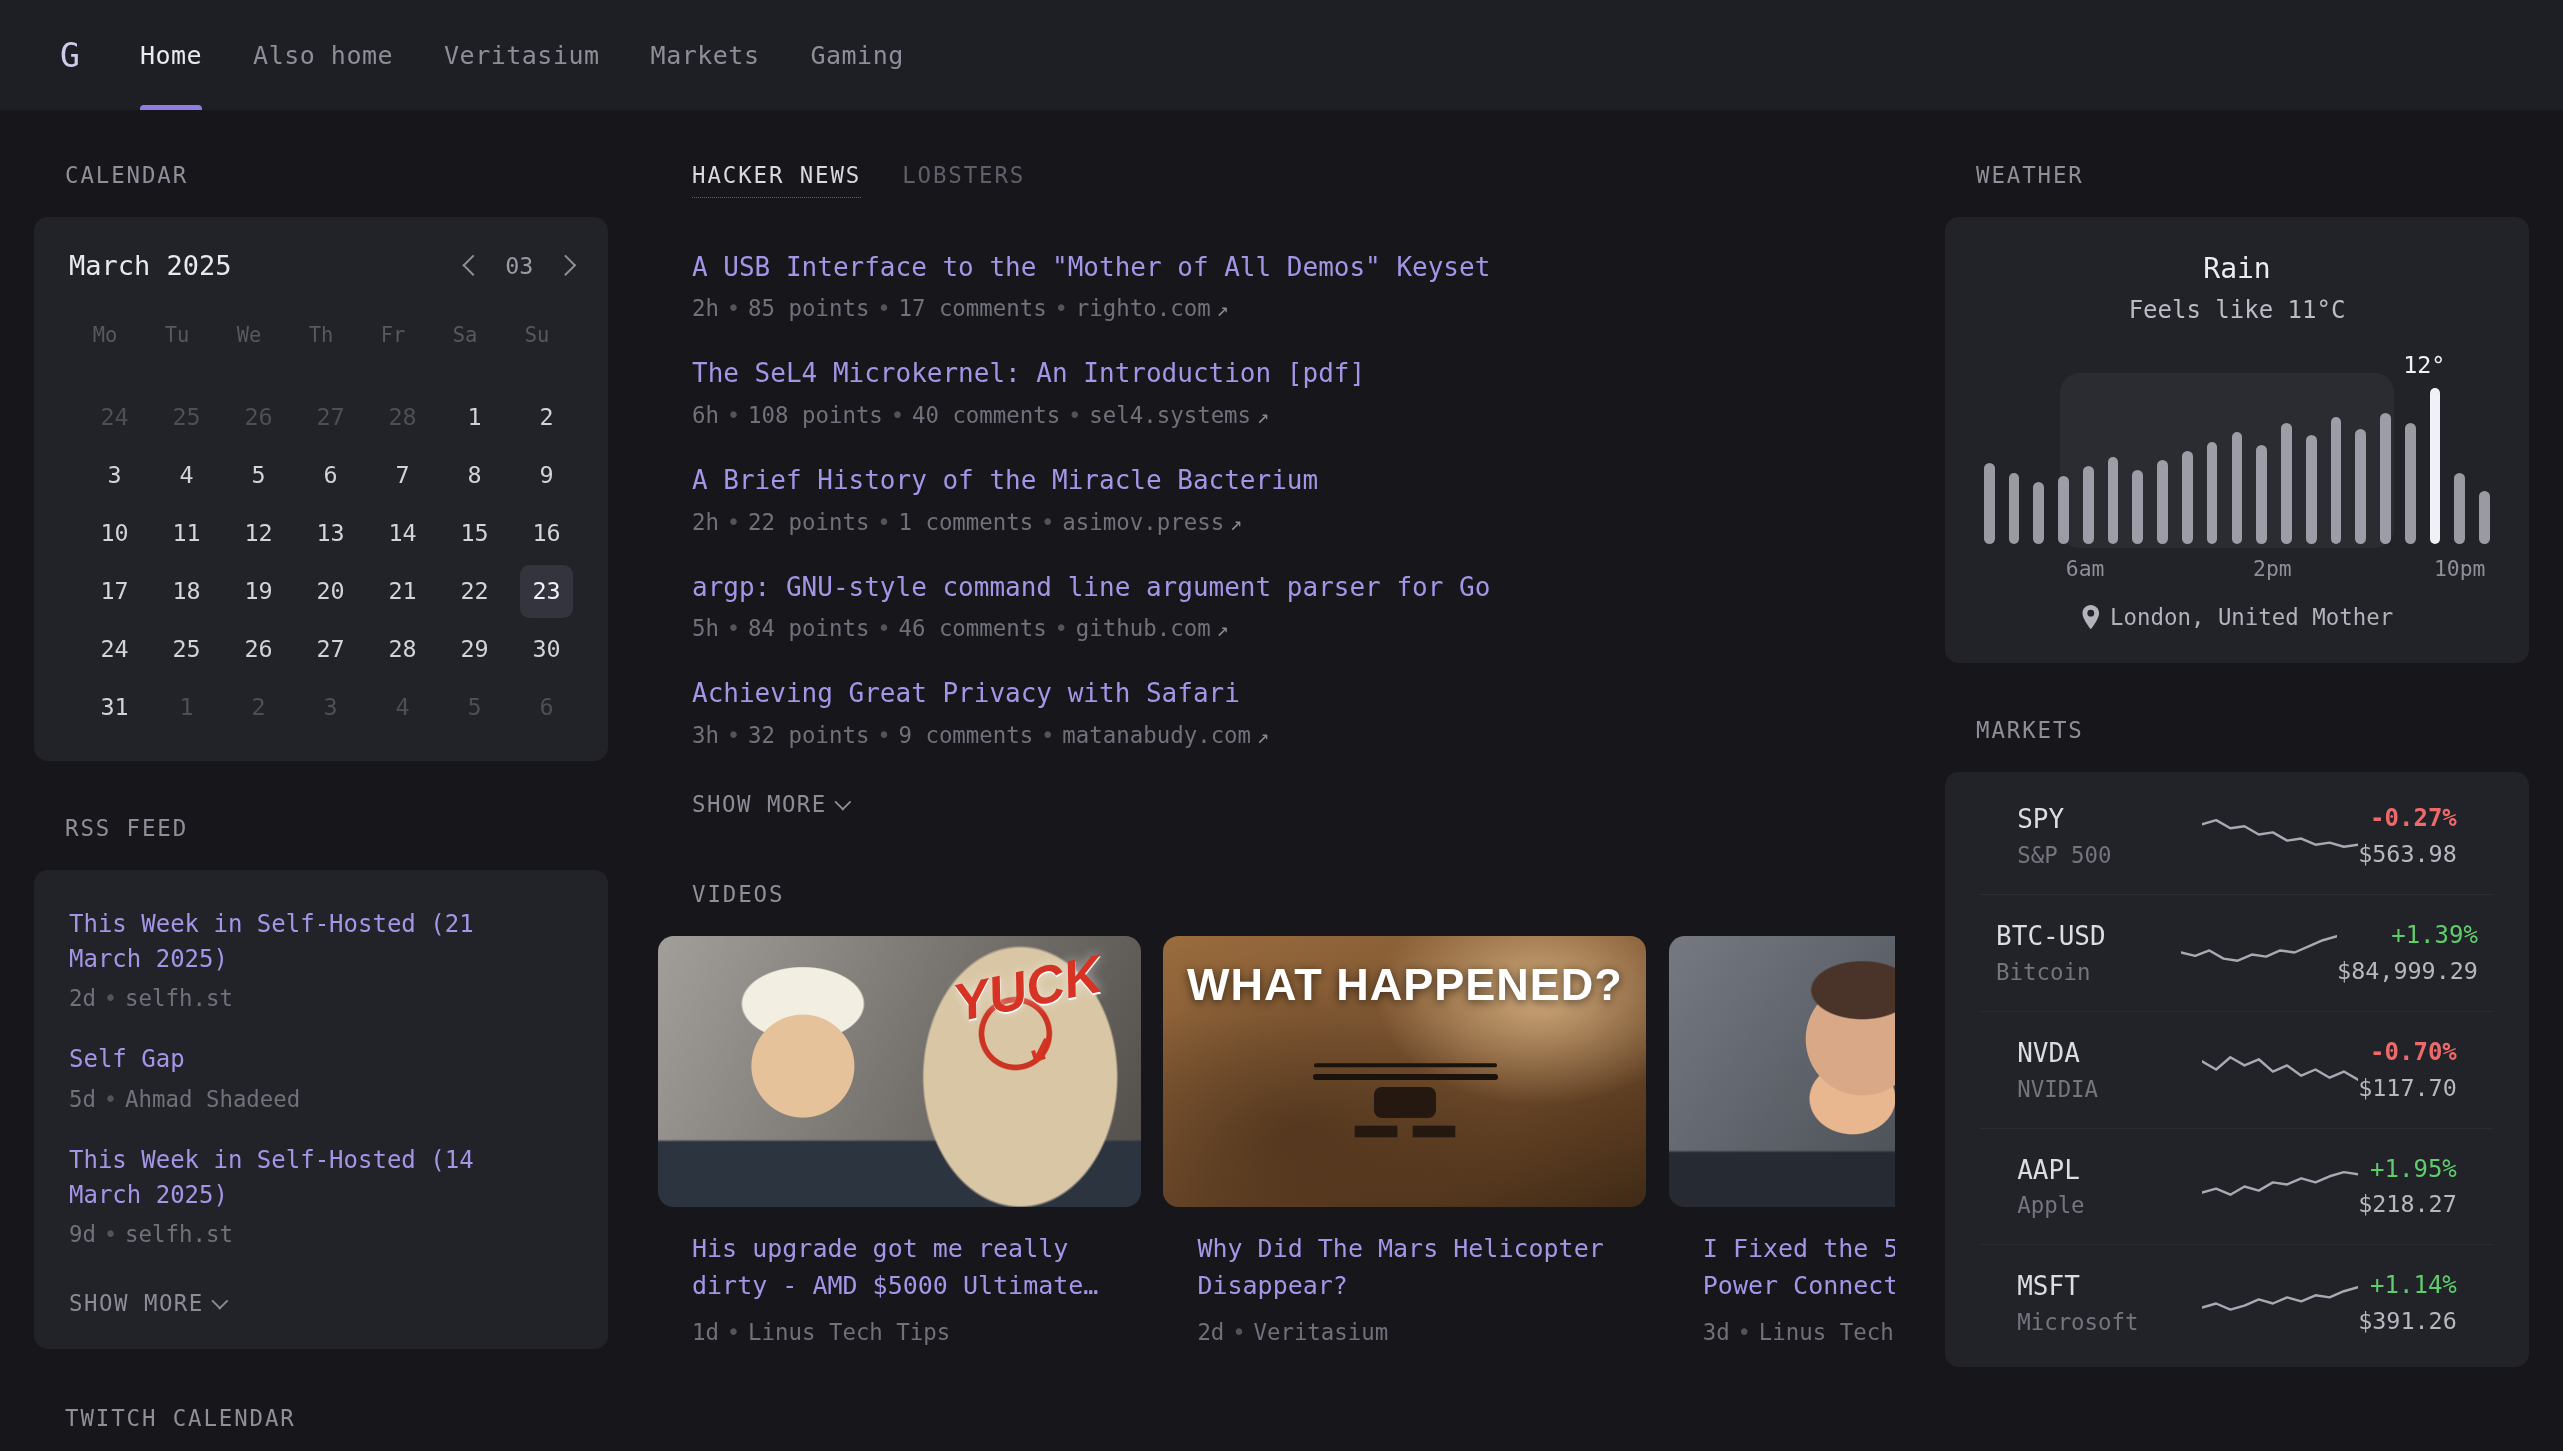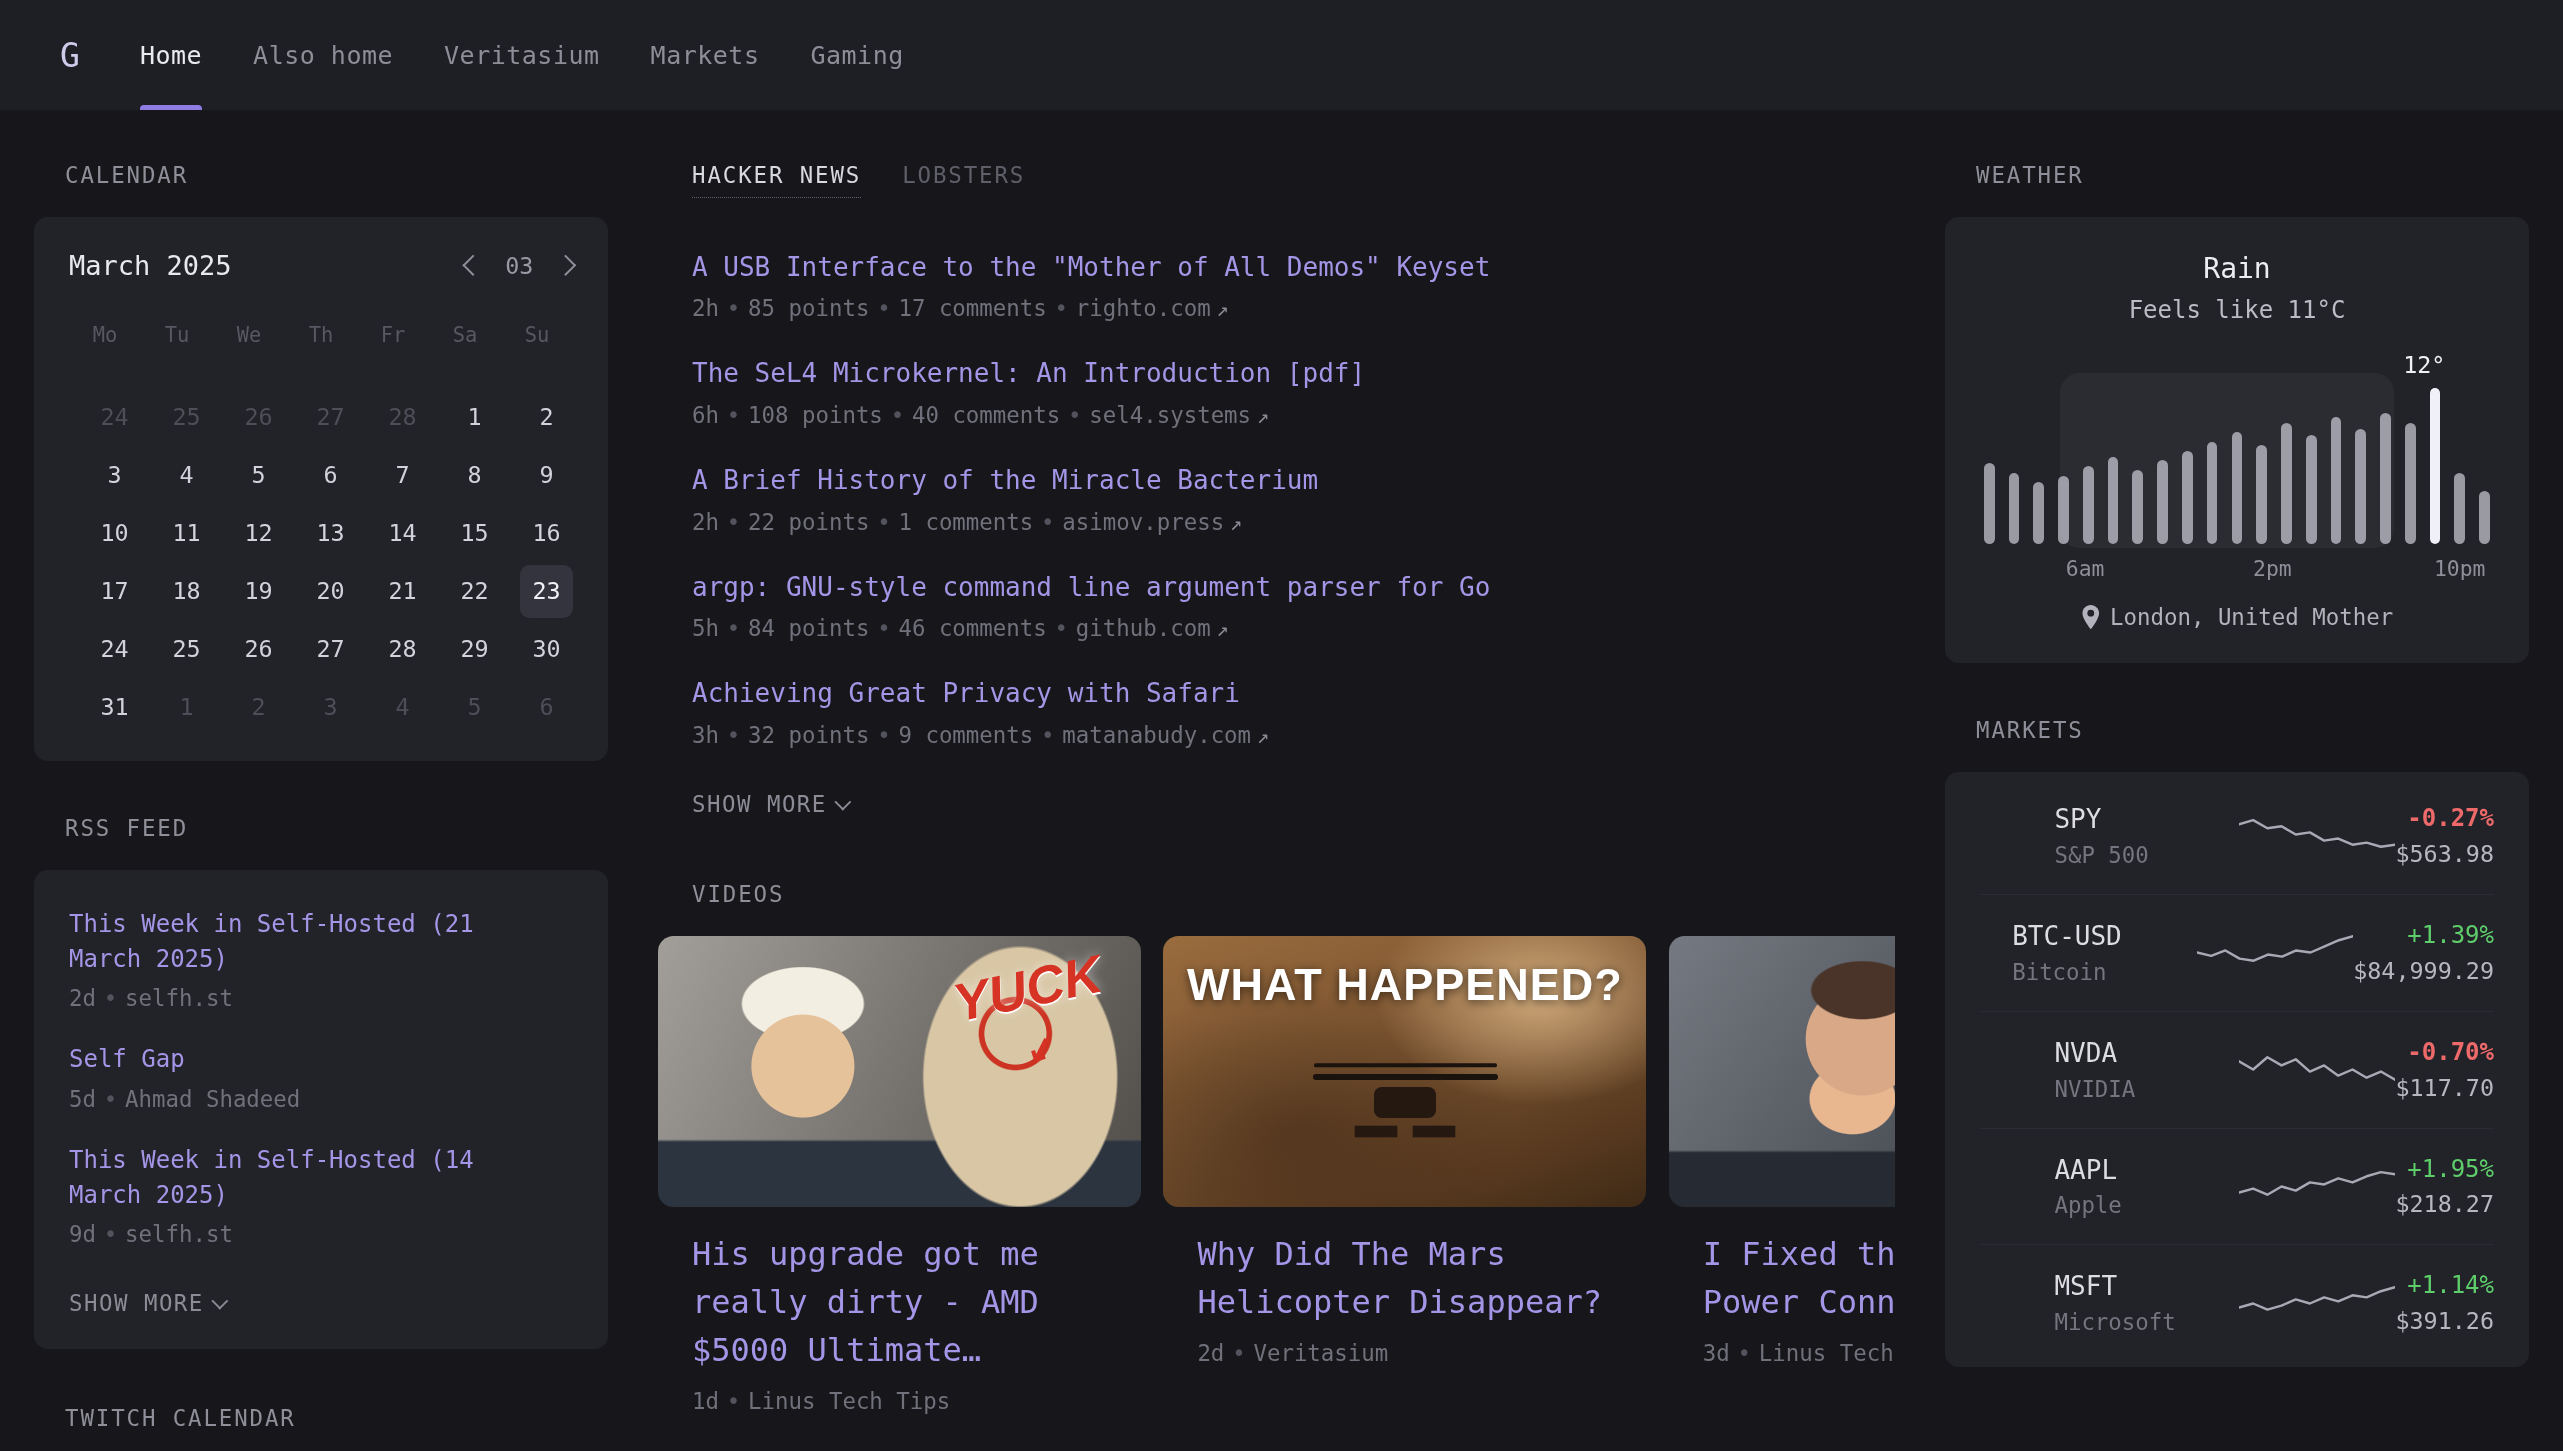--- a/index.html
+++ b/index.html
@@ -144,21 +144,21 @@
   .v-workshop .overlay::after {
     content:"↙"; display:block; text-align:center; font-size:45px;
     transform:rotate(-6deg); text-shadow:none;
     font-family:"DejaVu Sans Mono",monospace;
   }
   .v-mars .overlay {
     top:23.4px; left:0; right:0; text-align:center; color:#fff; font-weight:800;
     font-size:45px; letter-spacing:1px; text-shadow:0 1.9px 9.7px rgba(0,0,0,.6);
   }
   .video-title {
-    margin:23.4px 19.5px 0 34px; font-size:32px; line-height:1.5; color:#a495e6;
+    margin:23.4px 19.5px 0 34px; font-size:25px; line-height:1.5; color:#a495e6;
     white-space:pre-line;
   }
   .video-card .meta { margin:13.6px 0 0 34px; }
   
   .weather-card { padding:29px 35px 33px; }
   .w-cond { text-align:center; font-size:28px; color:#ececf2; margin-top:5.8px; }
   .w-feels { text-align:center; font-size:24px; color:#bcbcc6; margin-top:11.7px; }
   .w-chart { position:relative; height:156px; margin:64px 3.9px 0; }
   .w-highlight {
     position:absolute; left:15%; width:66%; top:-15.6px; bottom:-3.9px;
@@ -179,21 +179,21 @@
     font-size:21.4px; color:#8f8f99;
   }
   .w-loc {
     margin-top:60px; display:flex; align-items:center; justify-content:center;
     gap:9.7px; font-size:22.4px; color:#b3b3bd;
   }
   
   .markets-section { margin-top:54px; }
   .markets-card { padding:5.8px 35px; }
   .mrow {
-    display:flex; align-items:center; justify-content:flex-end;
+    display:flex; align-items:center; justify-content:center;
     padding:26px 0; cursor:pointer;
   }
   .mrow + .mrow { border-top:1px solid #2b2b33; }
   .m-left { width:185px; }
   .m-sym { font-size:26px; color:#dcdce2; }
   .m-name { font-size:22.4px; color:#75757f; margin-top:7.8px; }
   .m-spark { flex:0 0 auto; }
   .m-right { text-align:right; }
   .m-chg { font-size:24px; }
   .m-chg.up { color:#5ece6b; }

